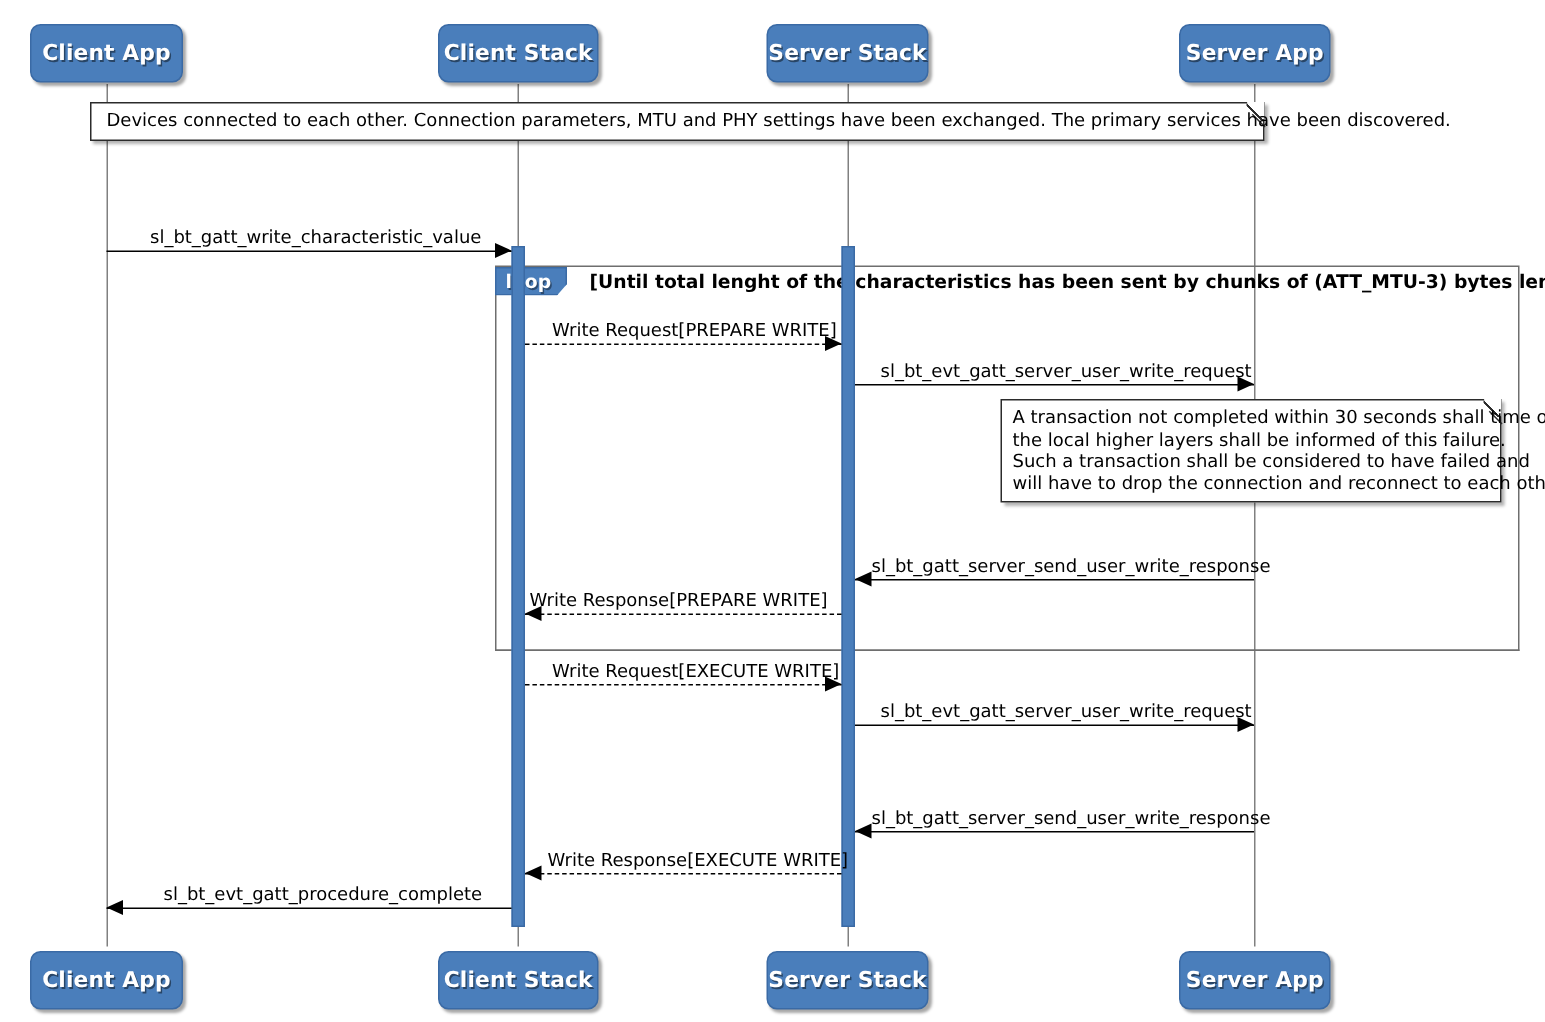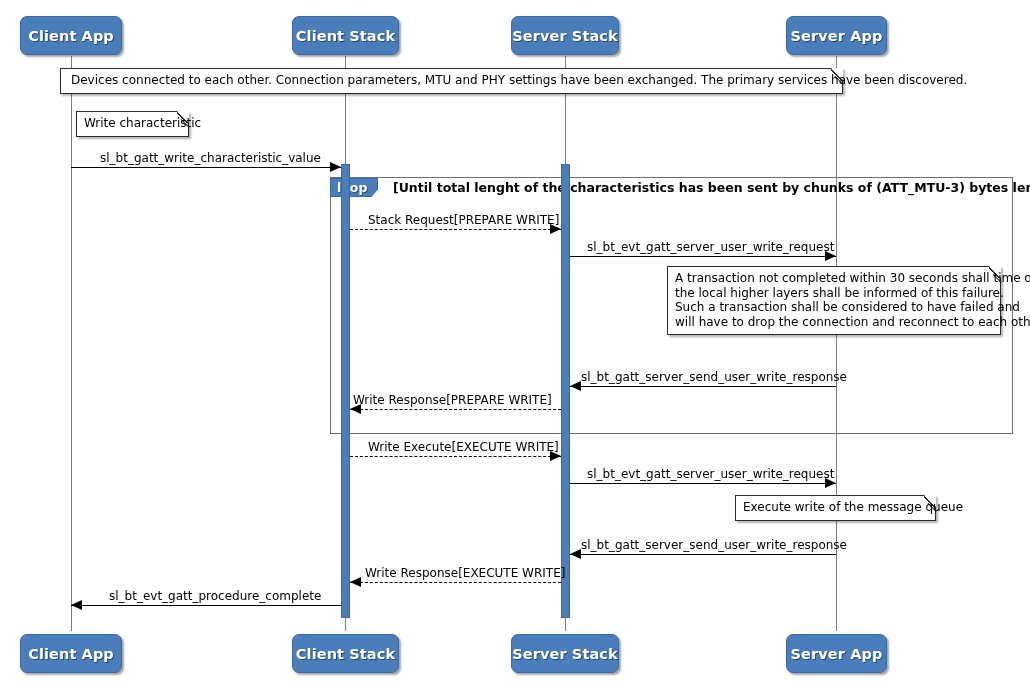--- a/index.html
+++ b/index.html
@@ -209,54 +209,42 @@
     <span>Server App</span>
   </div>
 
   <div class="note" style="left:60px; top:68px; width:783px;padding-left:10px;">
     <div class="fold"></div>
     <div class="note-text">
       <span class="note-line">Devices connected to each other. Connection parameters, MTU and PHY settings have been exchanged. The primary services have been discovered.</span>
     </div>
   </div>
 
-  <div class="note" style="left:76px; top:111px; width:113px;">
-    <div class="fold"></div>
-    <div class="note-text">
-      <span class="note-line">Write characteristic</span>
-    </div>
-  </div>
 
   <div class="note" style="left:667px; top:266px; width:334px;">
     <div class="fold"></div>
     <div class="note-text">
       <span class="note-line">A transaction not completed within 30 seconds shall time out.</span>
       <span class="note-line">the local higher layers shall be informed of this failure.</span>
       <span class="note-line">Such a transaction shall be considered to have failed and</span>
       <span class="note-line">will have to drop the connection and reconnect to each other.</span>
     </div>
   </div>
 
-  <div class="note" style="left:735px; top:495px; width:201px;">
-    <div class="fold"></div>
-    <div class="note-text">
-      <span class="note-line">Execute write of the message queue</span>
-    </div>
-  </div>
 
   <div class="msg" style="left:71px; top:167px; width:270px;">
     <div class="msg-line" style="width:270px;"></div>
     <div class="arrowhead right" style="left:259px;"></div>
     <div class="msg-label" style="left:29px;margin-top:44px;">sl_bt_gatt_write_characteristic_value</div>
   </div>
 
   <div class="msg" style="left:350px; top:229px; width:211px;">
     <div class="msg-line dashed" style="width:211px;"></div>
     <div class="arrowhead right" style="left:200px;"></div>
-    <div class="msg-label" style="left:18px;">Stack Request[PREPARE WRITE]</div>
+    <div class="msg-label" style="left:18px;">Write Request[PREPARE WRITE]</div>
   </div>
 
   <div class="msg" style="left:570px; top:256px; width:266px;">
     <div class="msg-line" style="width:266px;"></div>
     <div class="arrowhead right" style="left:255px;"></div>
     <div class="msg-label" style="left:17px;">sl_bt_evt_gatt_server_user_write_request</div>
   </div>
 
   <div class="msg" style="left:570px; top:386px; width:266px;">
     <div class="msg-line" style="width:266px;"></div>
@@ -266,21 +254,21 @@
 
   <div class="msg" style="left:350px; top:409px; width:211px;">
     <div class="msg-line dashed" style="width:211px;"></div>
     <div class="arrowhead left" style="left:0px;"></div>
     <div class="msg-label" style="left:3px;">Write Response[PREPARE WRITE]</div>
   </div>
 
   <div class="msg" style="left:350px; top:456px; width:211px;">
     <div class="msg-line dashed" style="width:211px;"></div>
     <div class="arrowhead right" style="left:200px;"></div>
-    <div class="msg-label" style="left:18px;">Write Execute[EXECUTE WRITE]</div>
+    <div class="msg-label" style="left:18px;">Write Request[EXECUTE WRITE]</div>
   </div>
 
   <div class="msg" style="left:570px; top:483px; width:266px;">
     <div class="msg-line" style="width:266px;"></div>
     <div class="arrowhead right" style="left:255px;"></div>
     <div class="msg-label" style="left:17px;">sl_bt_evt_gatt_server_user_write_request</div>
   </div>
 
   <div class="msg" style="left:570px; top:554px; width:266px;">
     <div class="msg-line" style="width:266px;"></div>

